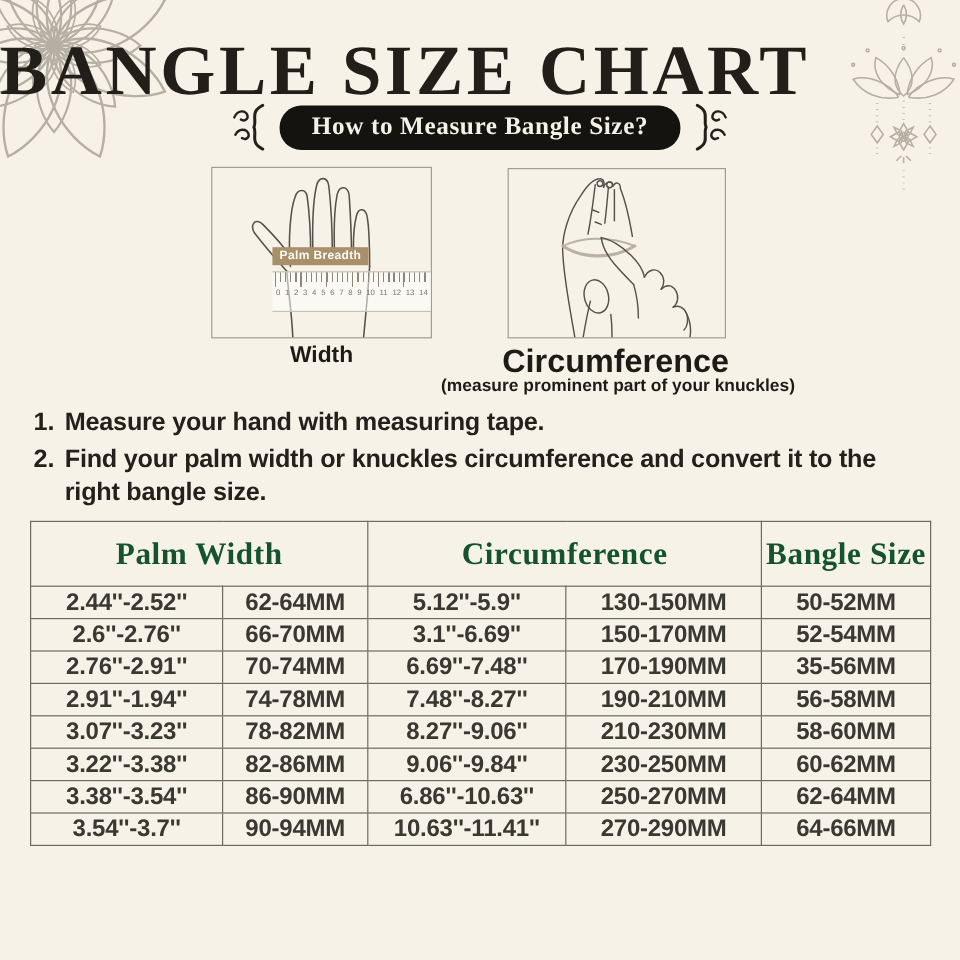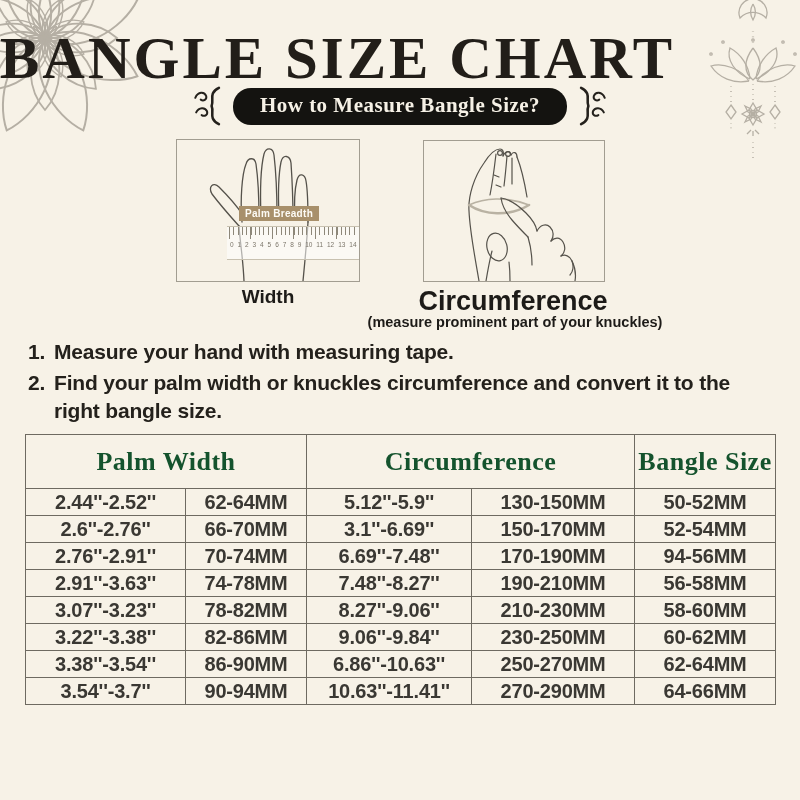--- a/index.html
+++ b/index.html
@@ -20,21 +20,21 @@
     font-family:"Liberation Serif",serif;font-weight:700;font-size:59px;letter-spacing:3px;
     color:var(--title)}
   .badge-row{position:absolute;top:86px;left:0;width:100%;display:flex;justify-content:center;align-items:center;gap:9px}
   .badge-pill{background:var(--badge-bg);color:var(--badge-text);border-radius:18px;
     padding:5px 27px 7px;font-family:"Liberation Serif",serif;font-weight:700;font-size:21px;letter-spacing:.5px}
 
   .illus-box{position:absolute;border:1px solid #a29d91;background:var(--background)}
   .box-width{left:176px;top:139px;width:184px;height:143px}
   .box-circ{left:423px;top:140px;width:182px;height:142px}
 
-  .ruler-label{position:absolute;left:62px;top:66px;background:var(--ruler-label-bg);color:#fdfbf5;
+  .ruler-label{position:absolute;left:50px;top:66px;background:var(--ruler-label-bg);color:#fdfbf5;
     font-size:10px;font-weight:700;padding:2px 6px;letter-spacing:.3px}
   .ruler-band{position:absolute;left:50px;top:86px;right:0;height:34px;background:rgba(255,255,255,.55);
     border-top:1px solid #c8c1b0;border-bottom:1px solid #c8c1b0}
   .ruler-ticks{position:absolute;left:2px;top:0;right:2px;height:8px;
     background:repeating-linear-gradient(90deg,#8d8779 0 1px,transparent 1px 4.3px)}
   .ruler-ticks-long{position:absolute;left:2px;top:0;right:2px;height:12px;
     background:repeating-linear-gradient(90deg,#8d8779 0 1px,transparent 1px 21.4px)}
   .ruler-numbers{position:absolute;left:3px;top:14px;right:0;font-size:6.5px;color:#7c766a;
     word-spacing:2.1px;white-space:nowrap}
 
@@ -261,24 +261,24 @@
           <td>66-70MM</td>
           <td>3.1''-6.69''</td>
           <td>150-170MM</td>
           <td>52-54MM</td>
       </tr>
       <tr>
         <td>2.76''-2.91''</td>
           <td>70-74MM</td>
           <td>6.69''-7.48''</td>
           <td>170-190MM</td>
-          <td>94-56MM</td>
-      </tr>
-      <tr>
-        <td>2.91''-3.63''</td>
+          <td>35-56MM</td>
+      </tr>
+      <tr>
+        <td>2.91''-1.94''</td>
           <td>74-78MM</td>
           <td>7.48''-8.27''</td>
           <td>190-210MM</td>
           <td>56-58MM</td>
       </tr>
       <tr>
         <td>3.07''-3.23''</td>
           <td>78-82MM</td>
           <td>8.27''-9.06''</td>
           <td>210-230MM</td>

